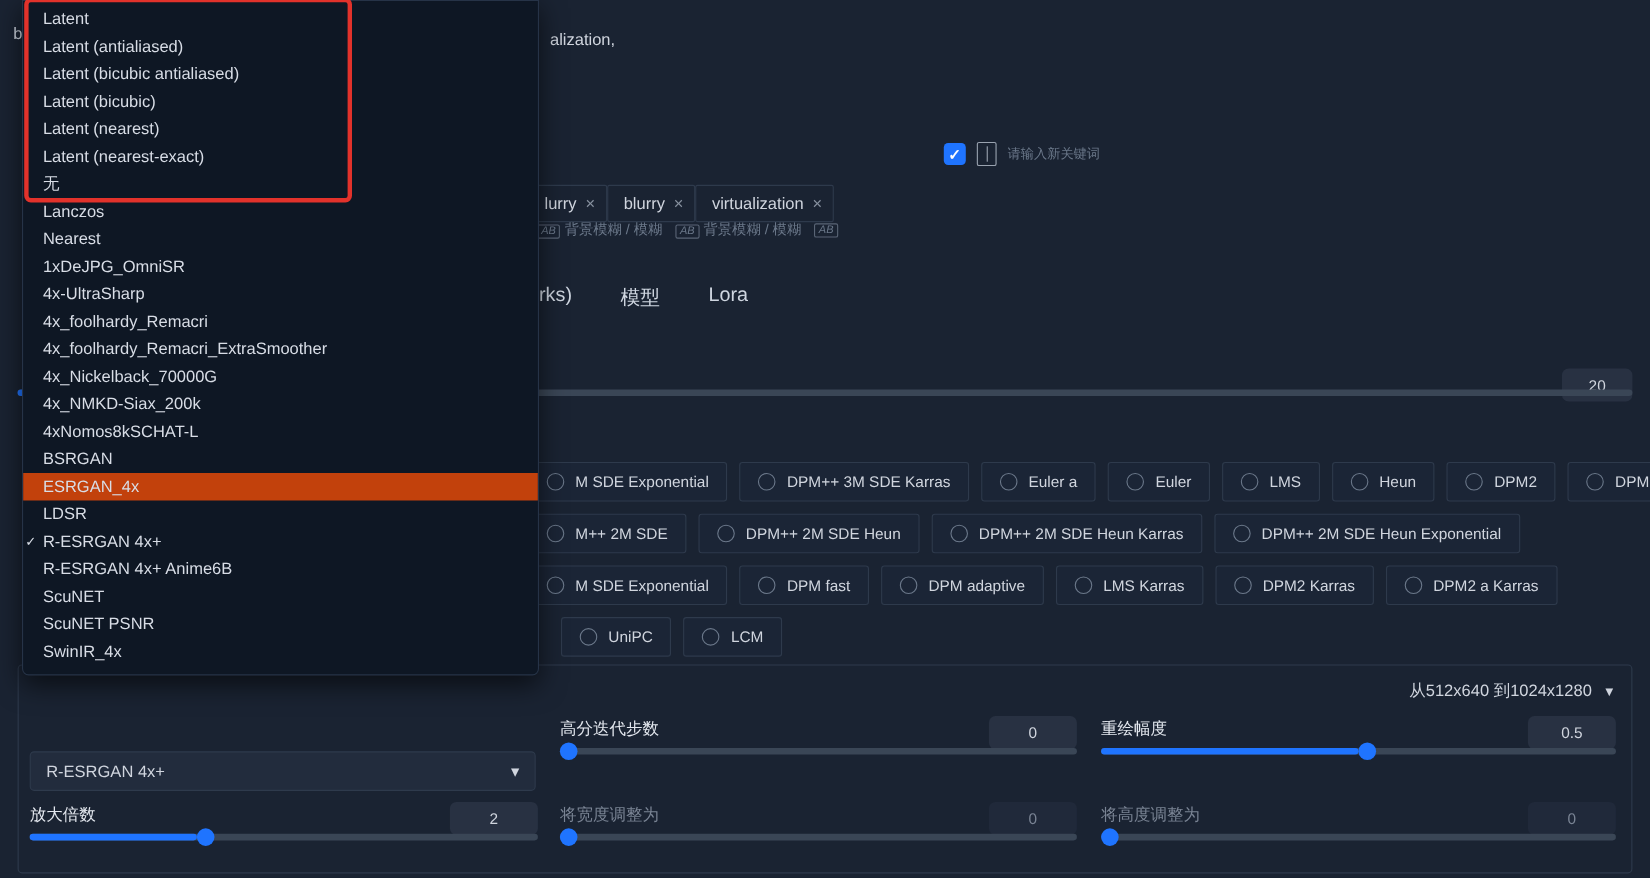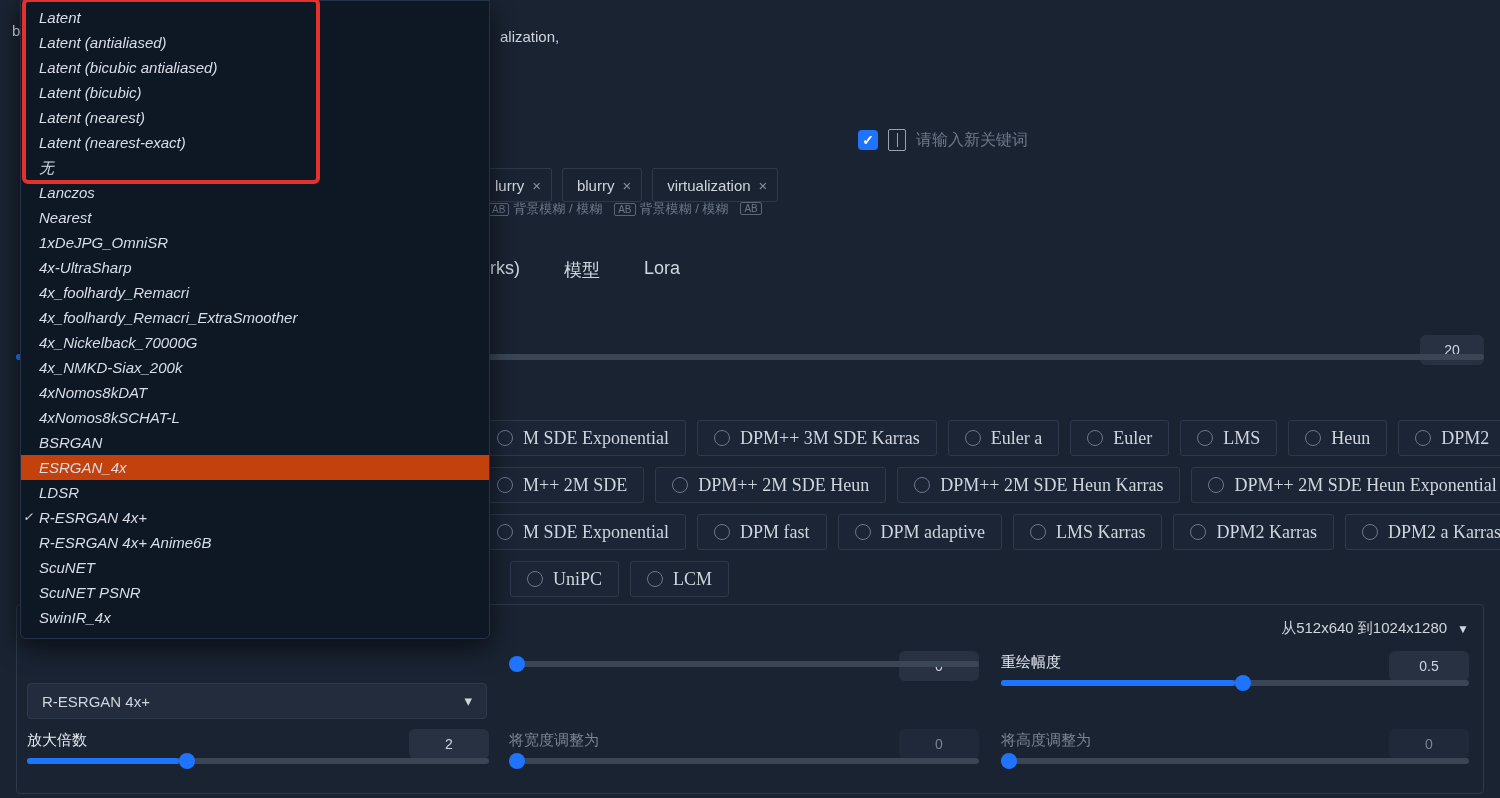--- a/index.html
+++ b/index.html
@@ -30,36 +30,36 @@
     display: flex; align-items: center; justify-content: center;
     color: #fff; font-weight: bold;
   }
   .kw-text-icon {
     width: 18px; height: 22px; border: 1px solid #9aa3b0; border-radius: 2px;
     position: relative; display:inline-block;
   }
   .kw-text-icon::after { content:""; position:absolute; left:8px; top:3px; bottom:3px; width:1px; background:#9aa3b0; }
   .kw-input {
     flex: 1; background: transparent; border: none; outline: none;
-    color: #d0d5de; font-size: 16px;
+    color: #d0d5de; font-size: 12px;
   }
   .kw-input::placeholder { color: #6b788a; }
 
   
-  .tag-row { position: absolute; left: 480px; top: 168px; display:flex; gap:10px; }
+  .tag-row { position: absolute; left: 480px; top: 168px; display:flex; }
   .tag {
     display:flex; align-items:center; gap:8px;
     height:34px; padding:0 10px 0 14px;
     border:1px solid #2e3a4c; border-radius:2px;
     font-size:15px; color:#d0d5de;
   }
   .tag .x { color:#8892a0; font-size:15px; }
 
   .subtext-row { position:absolute; left:488px; top:200px; display:flex; gap:12px; color:#6b788a; font-size:13px; }
-  .subtext-row .mini { display:inline-block; border:1px solid #5a6576; border-radius:2px; font-size:10px; padding:0 3px; margin-right:4px; }
+  .subtext-row .mini { display:inline-block; border:1px solid #5a6576; border-radius:2px; font-size:10px; padding:0 3px; margin-right:4px;font-style:italic; }
 
   
   .sec-tabs { position:absolute; left:490px; top:258px; display:flex; gap:44px; font-size:18px; }
   .sec-tabs div { color:#cfd6e0; }
 
   
   .frag { position:absolute; font-size:15px; color:#cfd6e0; }
   .frag.b { left:12px; top:22px; }
 
   
@@ -78,23 +78,22 @@
   .slider-thumb { position:absolute; top:-5px; width:16px; height:16px; border-radius:50%; background:#1f74ff; }
 
   
   .samplers { position:absolute; left:480px; right:16px; top:420px; display:flex; flex-direction:column; gap:11px; }
   .samp-row { display:flex; gap:11px; }
   .samp {
     display:flex; align-items:center; gap:10px;
     height:36px; padding:0 16px;
     border:1px solid #2e3a4c; border-radius:3px;
     background:#1b2536;
-    font-size:18px; color:#d0d5de;
+    font-size:14px; color:#d0d5de;
     white-space:nowrap;
-    font-family:Liberation Serif, serif;
   }
   .samp .radio { width:16px; height:16px; border:1.5px solid #6b788a; border-radius:50%; }
 
   
   .hires {
     position:absolute; left:16px; right:16px; top:604px; bottom:4px;
     border:1px solid #2e3a4c; border-radius:4px;
     padding:0;
   }
   .hires-head {
@@ -128,21 +127,21 @@
     position:absolute; left:20px; top:0; width:470px;
     background:#0e1724; border:1px solid #263347; border-radius:0 0 6px 6px;
     box-shadow: 0 8px 24px rgba(0,0,0,0.6);
     max-height:685px; overflow:hidden;
     z-index:10;
   }
   .dropdown ul { list-style:none; padding:4px 0 8px 0; }
   .dropdown li {
     padding:3px 16px 3px 16px; font-size:15px; line-height:19px;
     color:#d8dde6; position:relative;
-    display:flex; align-items:flex-start;font-style:italic;
+    display:flex; align-items:flex-start;
   }
   .dropdown li.hover { background:#c2410c; }
   .dropdown li .chk { position:absolute; left:2px; color:#d8dde6; font-size:12px; }
   .dropdown li .txt { padding-left:2px; }
   .dropdown li.sel .txt { font-weight:500; }
 
   .red-box {
     position:absolute; left:22px; top:-2px; width:298px; height:186px;
     border:4px solid #e2322b; border-radius:6px;
     pointer-events:none; z-index:20;
@@ -288,20 +287,21 @@
       </div>
   </div>
 
   <div class="hires">
     <div class="hires-head">
       <span>从512x640 到1024x1280</span>
       <span class="tri">▼</span>
     </div>
 
     <div class="param" style="left:492px; top:48px; width:470px;">
+      <span class="lbl">高分迭代步数</span>
       <span class="value-pill val wide-val">0</span>
       <div class="track" style="margin-top:8px;">
         <div class="fill" style="width:0%"></div>
           <div class="thumb" style="left:0%"></div>
       </div>
     </div>
     <div class="param" style="left:984px; top:48px; right:14px;">
       <span class="lbl">重绘幅度</span>
       <span class="value-pill val wide-val">0.5</span>
       <div class="track" style="margin-top:8px;">
@@ -383,23 +383,20 @@
       <li>
         <span class="txt">4x_foolhardy_Remacri_ExtraSmoother</span>
       </li>
       <li>
         <span class="txt">4x_Nickelback_70000G</span>
       </li>
       <li>
         <span class="txt">4x_NMKD-Siax_200k</span>
       </li>
       <li>
-        <span class="txt">4xNomos8kDAT</span>
-      </li>
-      <li>
         <span class="txt">4xNomos8kSCHAT-L</span>
       </li>
       <li>
         <span class="txt">BSRGAN</span>
       </li>
       <li class="hover">
         <span class="txt">ESRGAN_4x</span>
       </li>
       <li>
         <span class="txt">LDSR</span>

